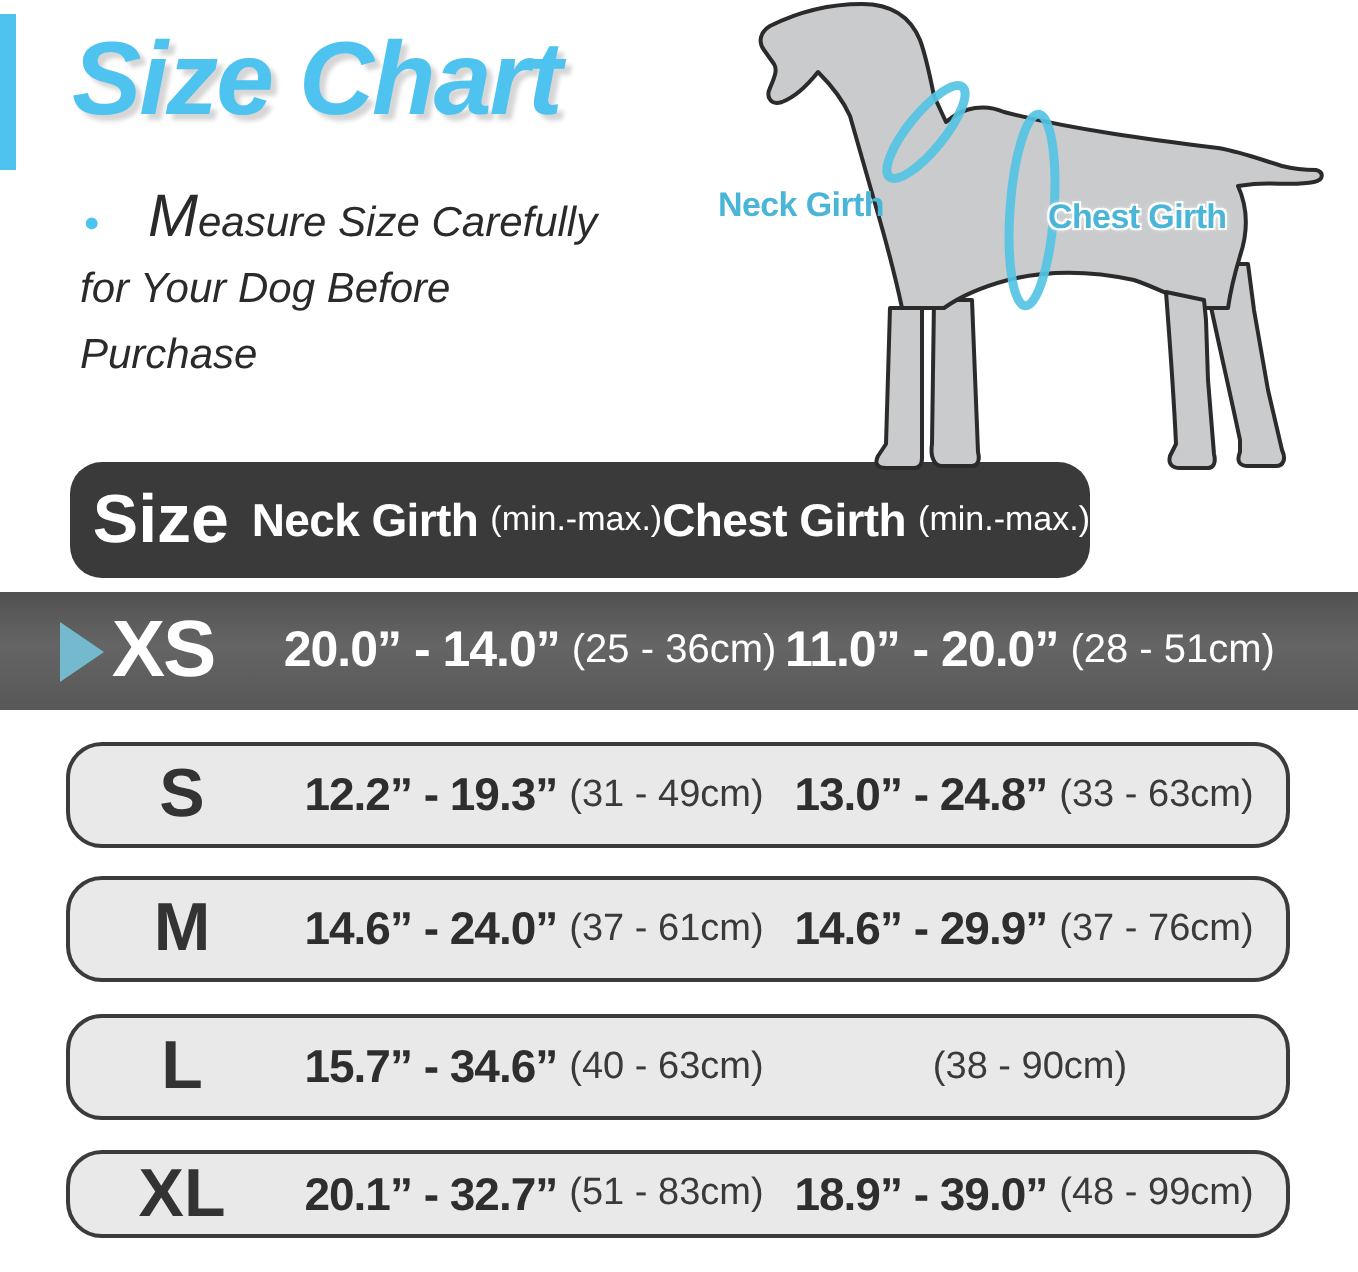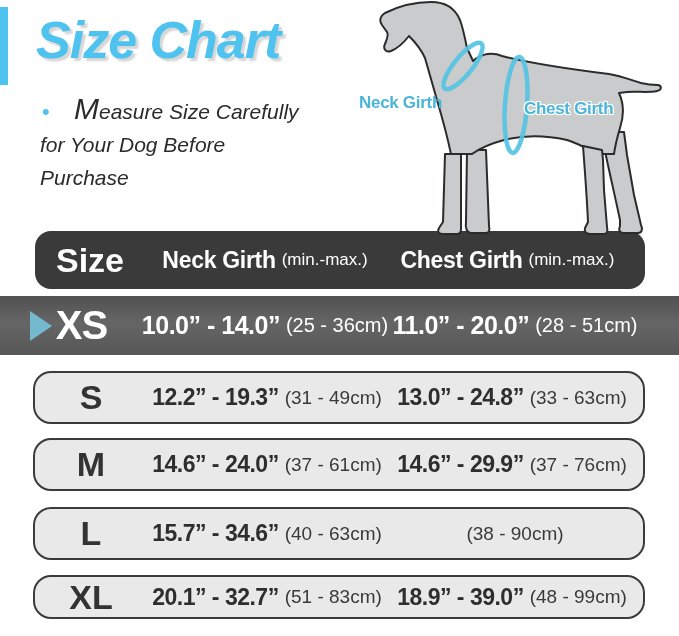--- a/index.html
+++ b/index.html
@@ -41,21 +41,21 @@
     color:var(--girth_label); white-space:nowrap; letter-spacing:-0.3px;
   }
   .girth-label.neck { left:359px; top:93px; }
   .girth-label.chest {
     left:524px; top:99px;
     text-shadow:-1px -1px 0 #fff, 1px -1px 0 #fff, -1px 1px 0 #fff, 1px 1px 0 #fff, 0 0 3px #fff;
   }
 
   
   .thead {
-    position:absolute; left:35px; top:231px; width:610px; height:58px;
+    position:absolute; left:35px; top:231px; width:510px; height:58px;
     background:var(--header_bg); border-radius:16px;
     display:flex; align-items:center; color:#fff; z-index:2;
   }
   .cell { display:flex; align-items:center; justify-content:center; white-space:nowrap; }
   .thead .c-size  { width:110px; font-size:34px; font-weight:bold; }
   .thead .c-neck  { width:240px; }
   .thead .c-chest { width:245px; }
   .hlabel { font-size:23px; font-weight:bold; letter-spacing:-0.3px; }
   .hrange { font-size:17px; font-weight:normal; margin-left:6px; }
 
@@ -146,21 +146,21 @@
       <span class="hrange">(min.-max.)</span>
     </div>
   </div>
 
   <div class="row-active">
     <span class="arrow-icon"></span>
     <div class="cell c-size">
       <span class="size-letter">XS</span>
     </div>
     <div class="cell c-neck">
-      <span class="inches">10.0” - 14.0”</span>
+      <span class="inches">20.0” - 14.0”</span>
       <span class="cms">(25 - 36cm)</span>
     </div>
     <div class="cell c-chest">
       <span class="inches">11.0” - 20.0”</span>
       <span class="cms">(28 - 51cm)</span>
     </div>
   </div>
 
   <div class="row r-s">
     <div class="cell c-size">

